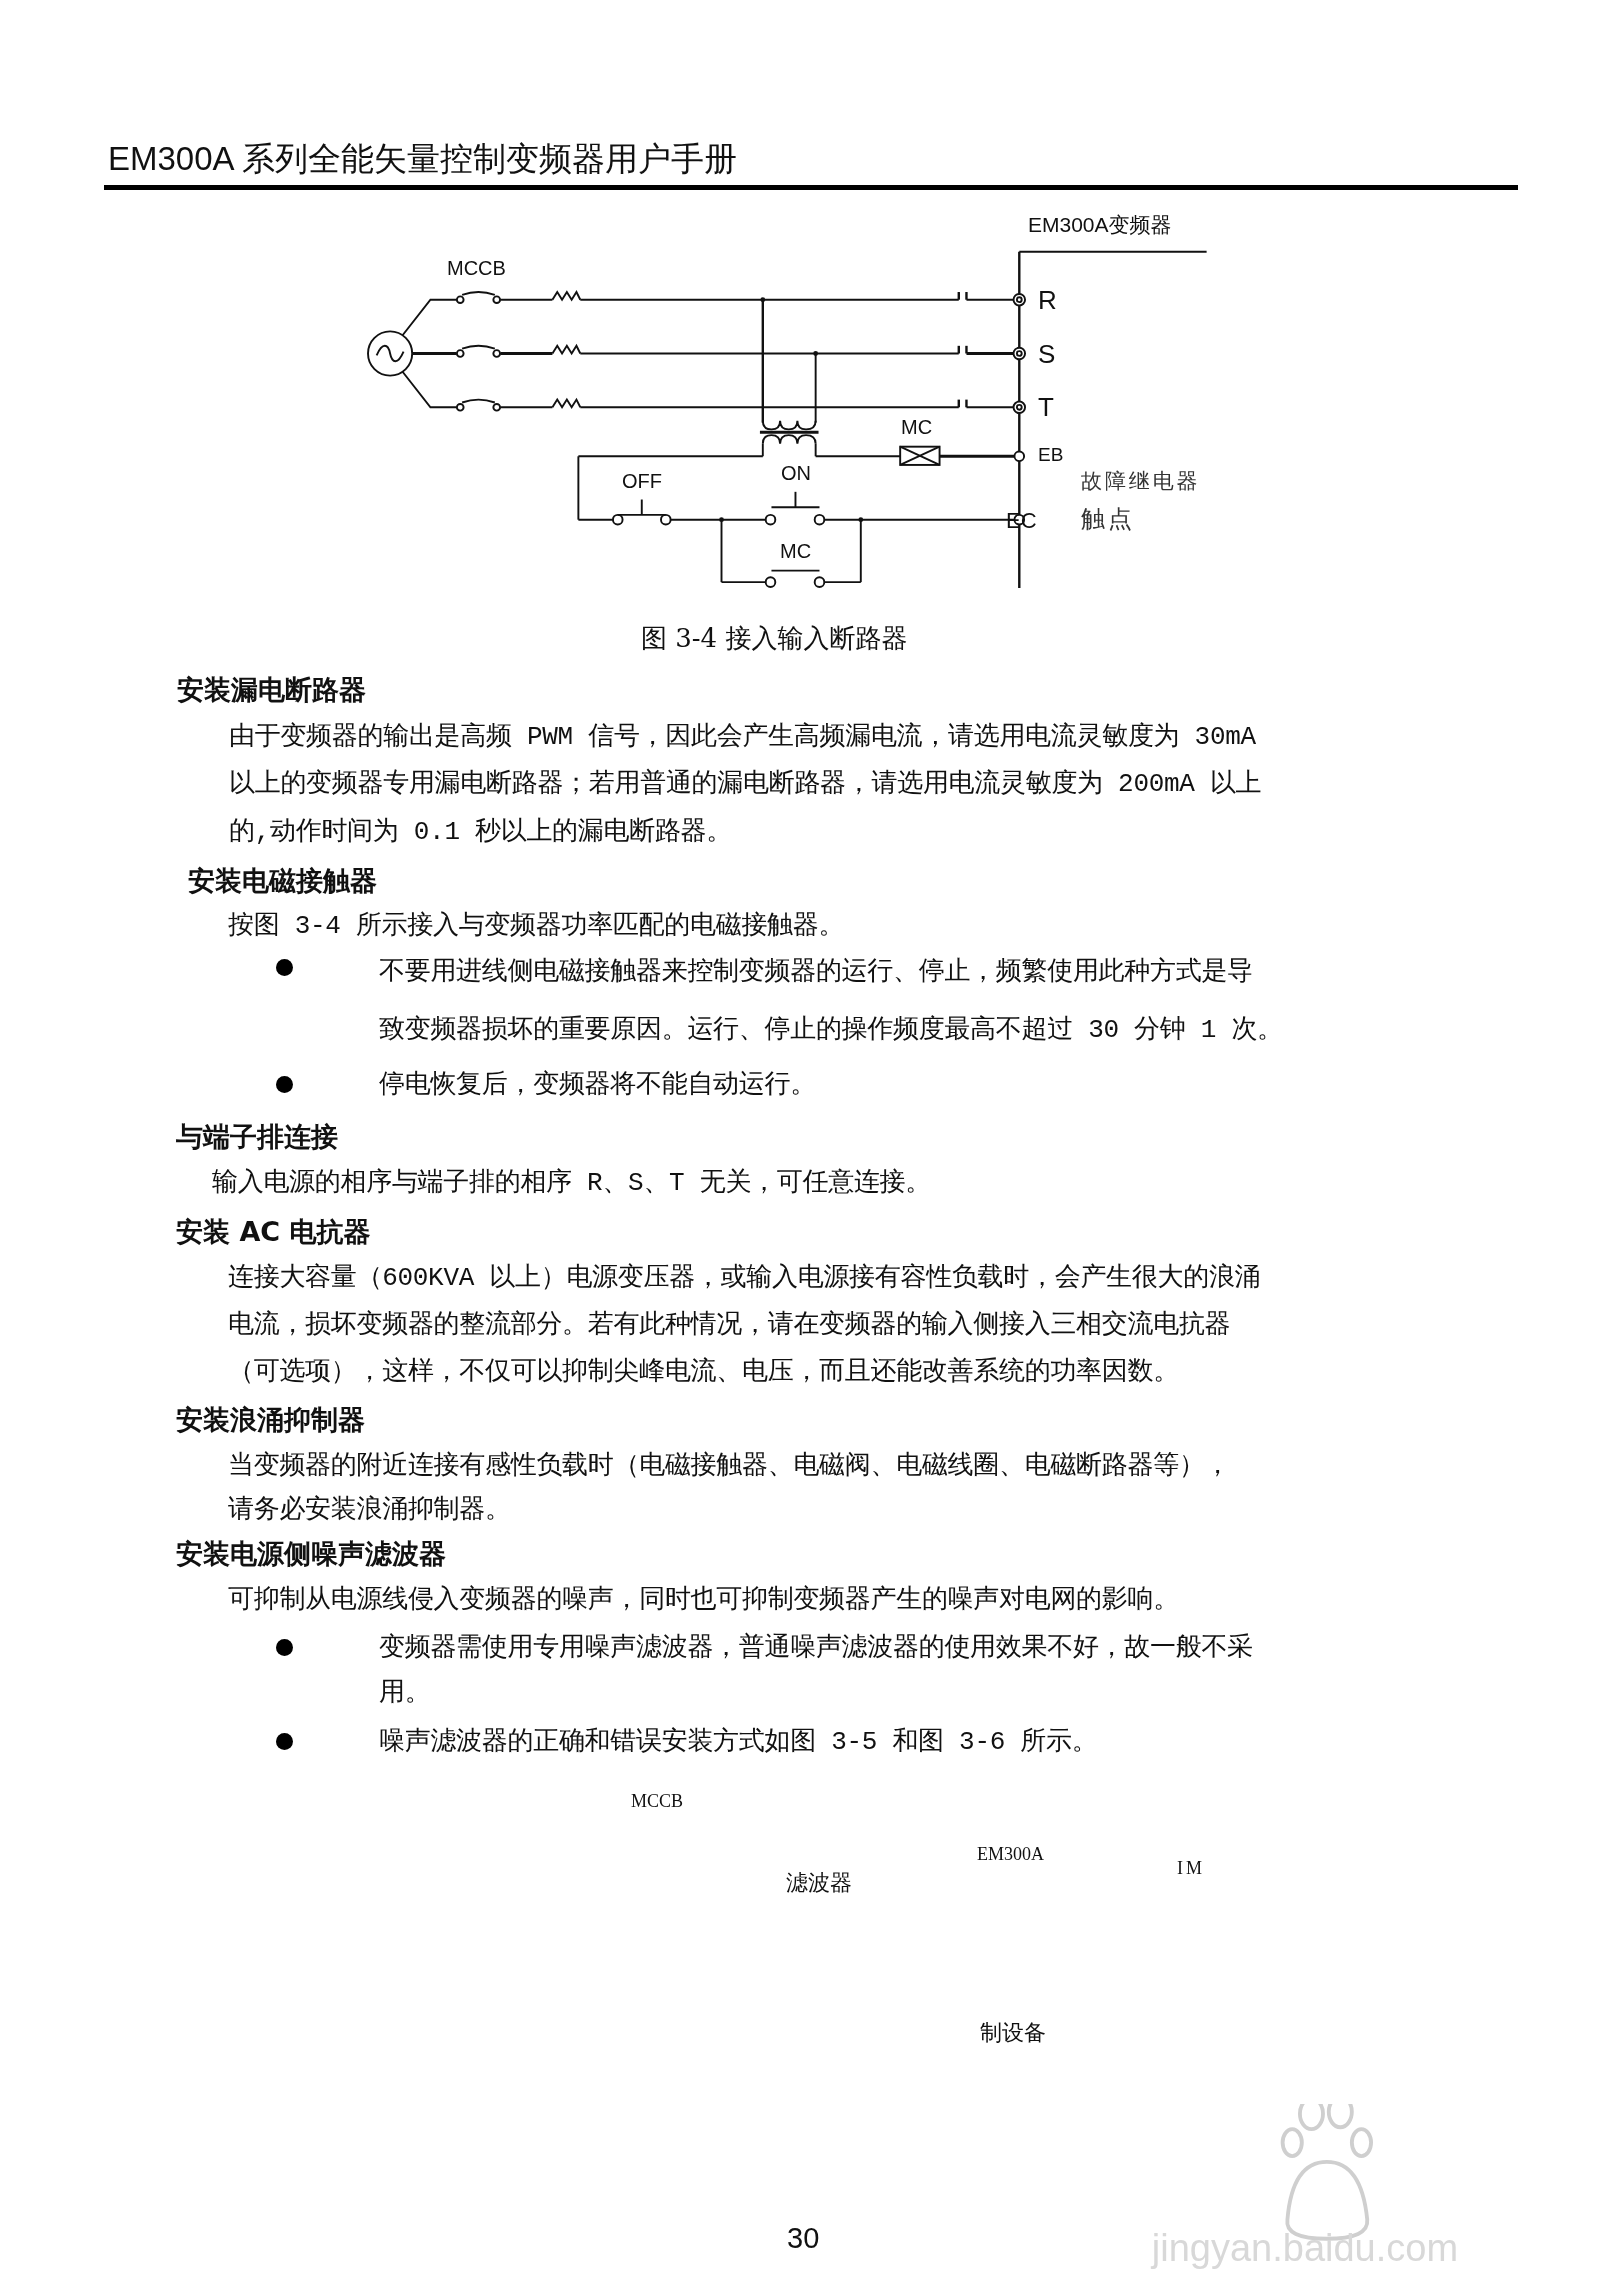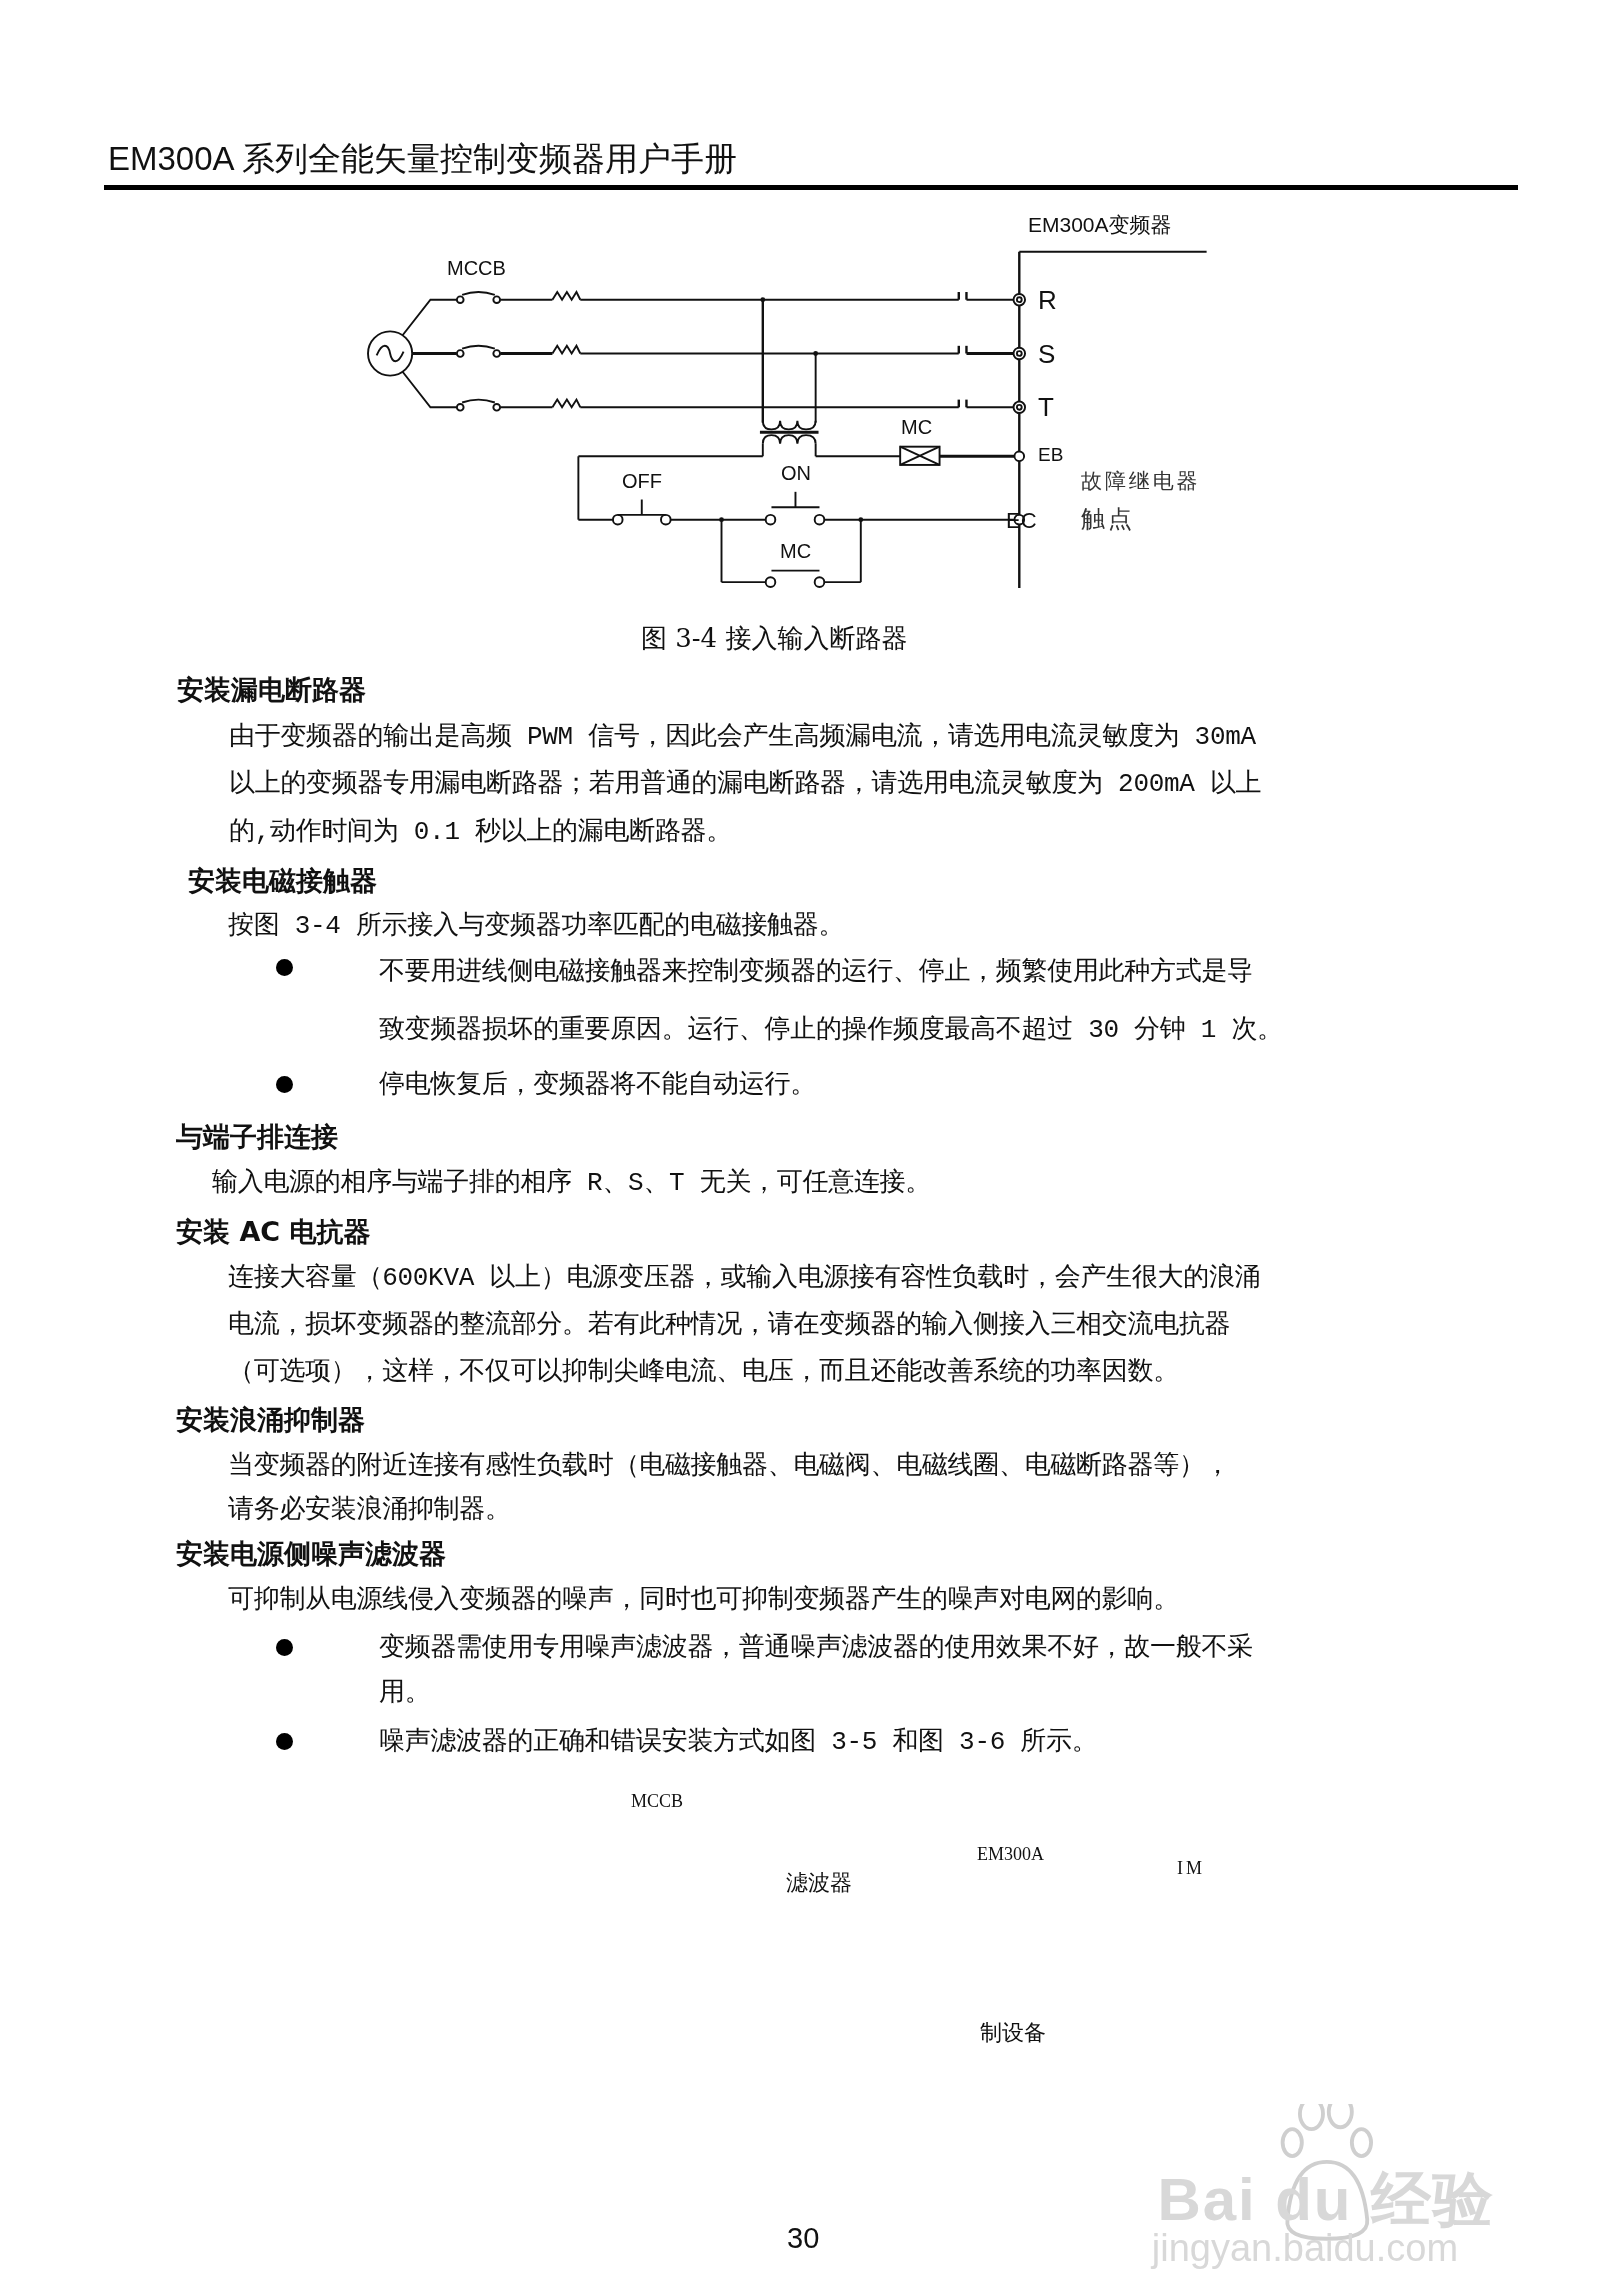--- a/index.html
+++ b/index.html
@@ -190,16 +190,15 @@
 <div class="abs wm" style="left:1148px;top:2104px;width:375px;height:183px;">
   <svg width="375" height="183" viewBox="0 0 390 190" style="position:absolute;left:0;top:0">
     <g fill="none" stroke="#cfcfcf" stroke-width="4">
       <ellipse cx="170" cy="10" rx="12" ry="16"></ellipse>
       <ellipse cx="200" cy="8" rx="12" ry="16"></ellipse>
       <ellipse cx="150" cy="40" rx="10" ry="14"></ellipse>
       <ellipse cx="222" cy="40" rx="10" ry="14"></ellipse>
       <path d="M145 120 Q150 60 186 60 Q222 60 228 120 Q230 140 186 140 Q142 140 145 120 Z"></path>
     </g>
   </svg>
-  <div class="abs" style="left:9.6px;top:56px;font-size:60px;font-weight:bold;color:#d8d8d8;letter-spacing:1.9px;">Bai du 经验</div>
   <div class="abs" style="left:3.8px;top:123px;font-size:38px;color:#d8d8d8;">jingyan.baidu.com</div>
 </div>
 
 
 </body></html>

